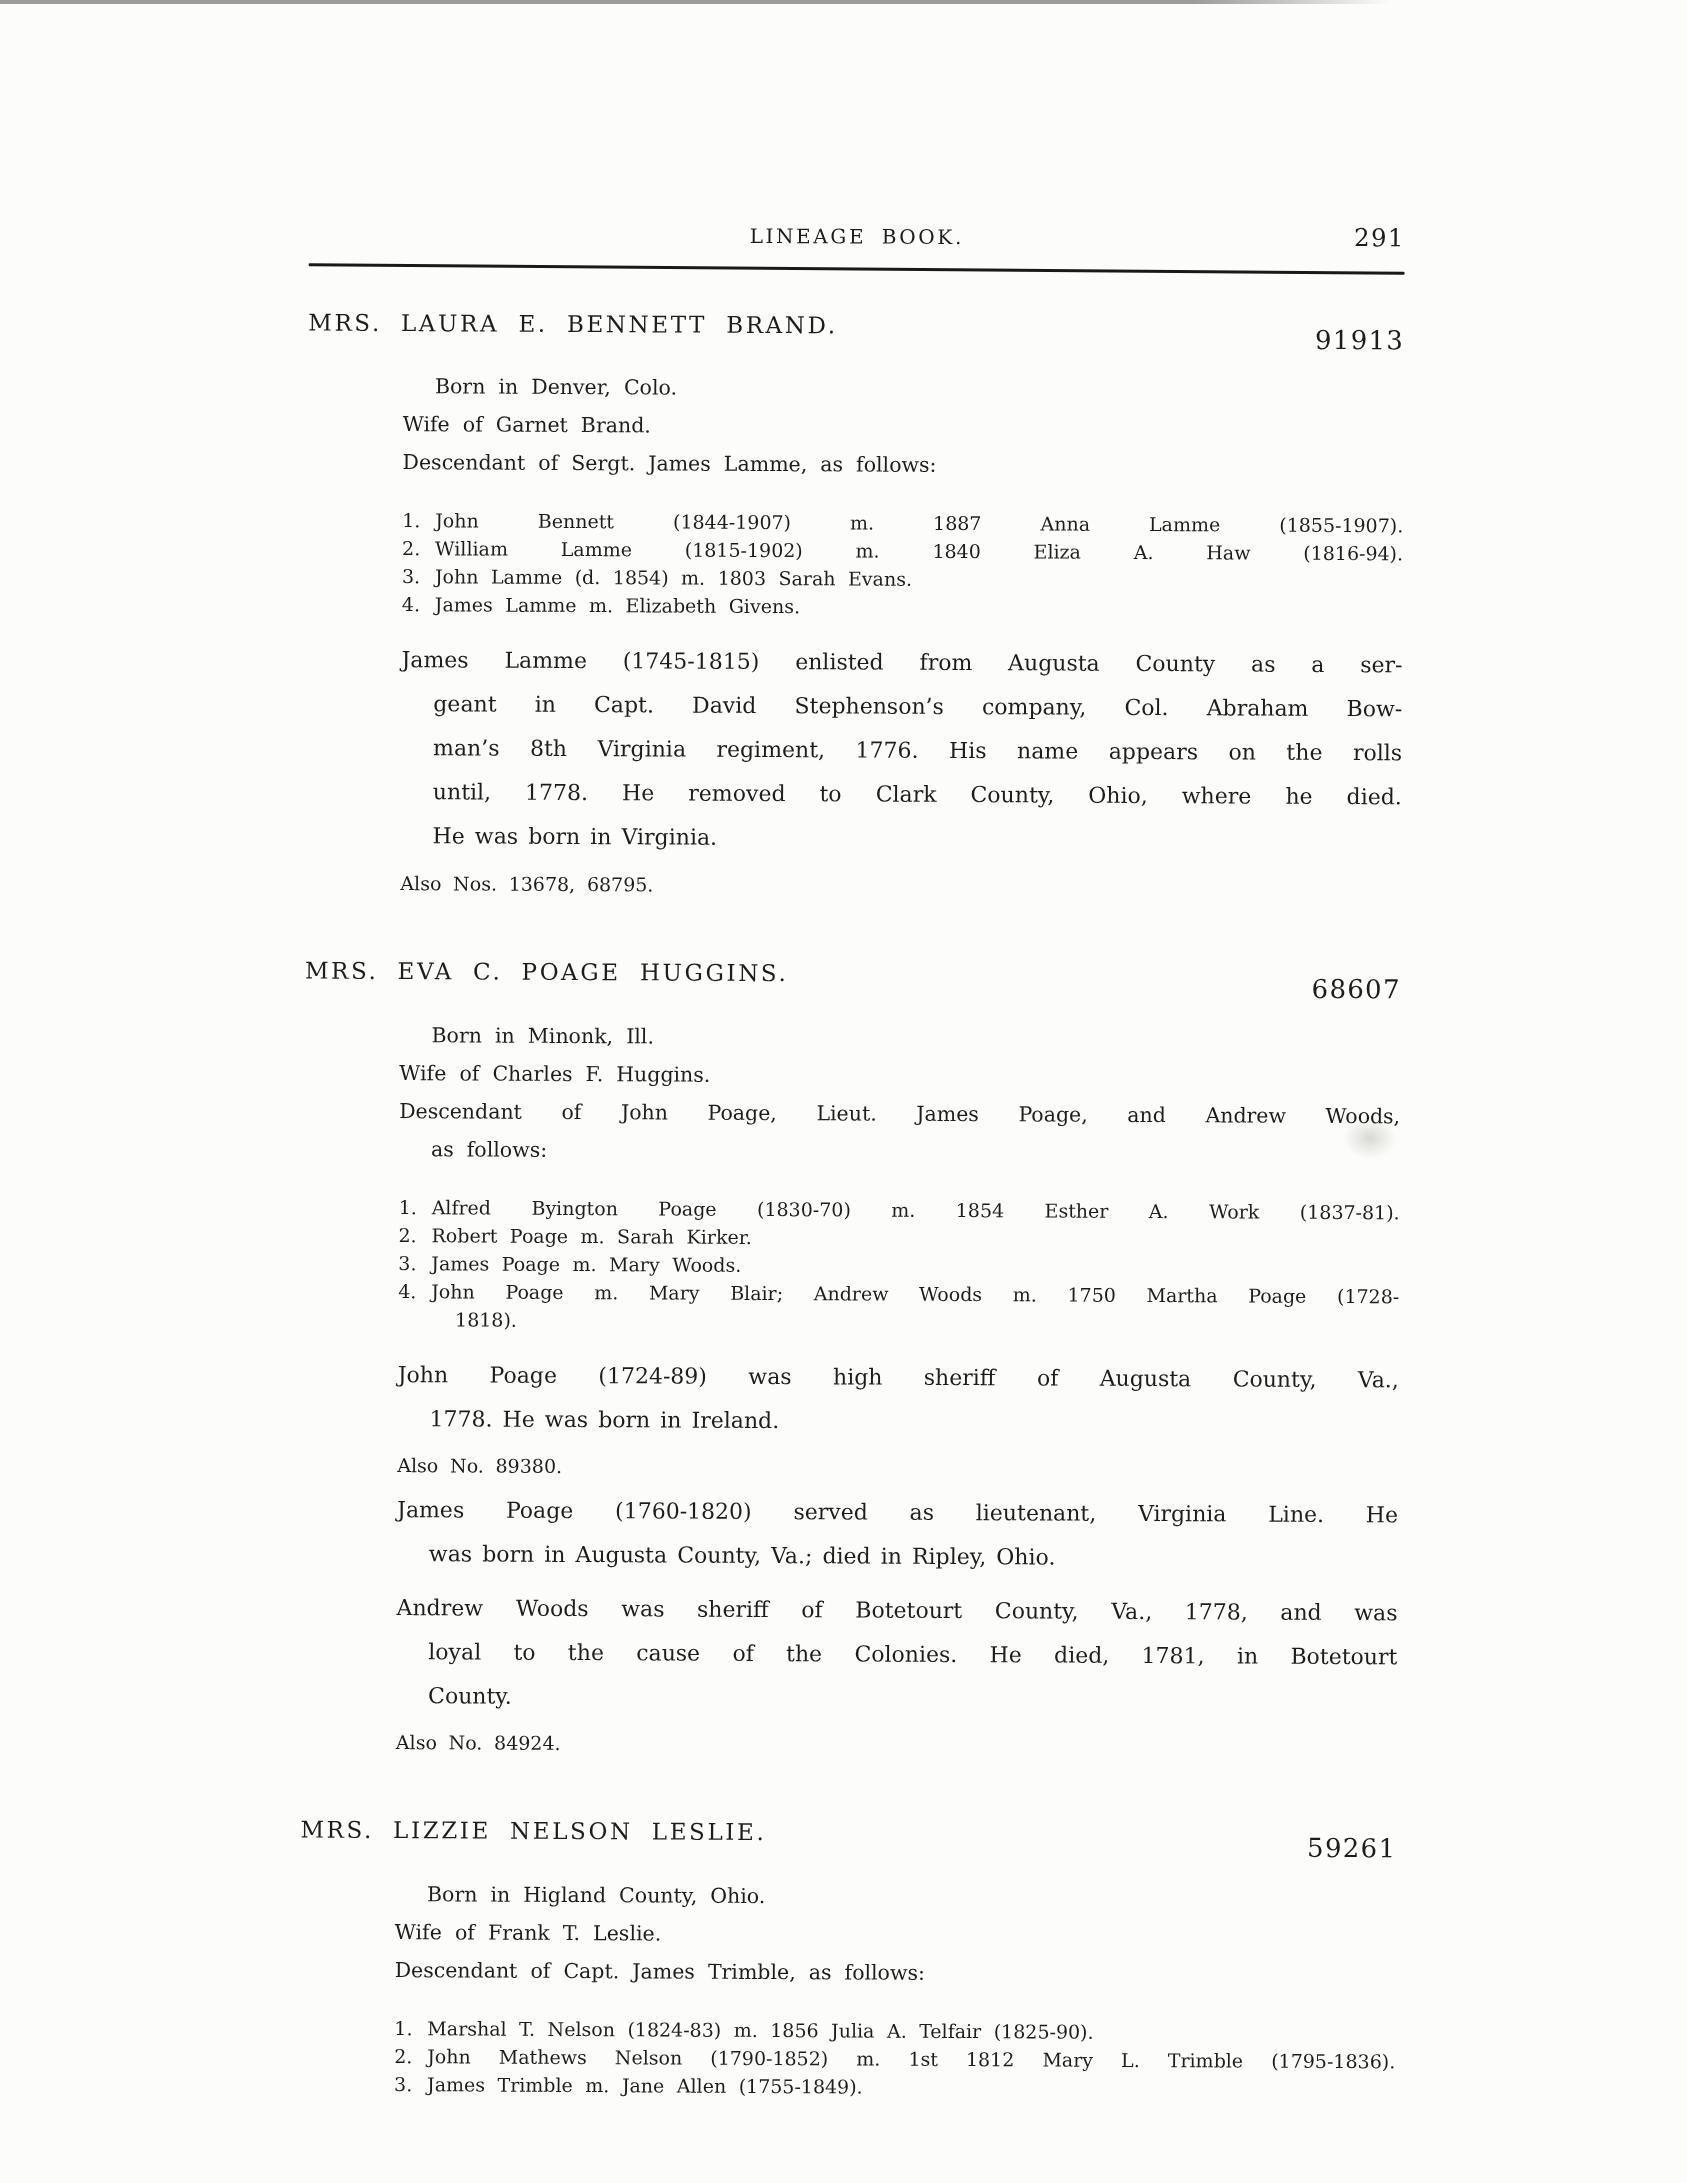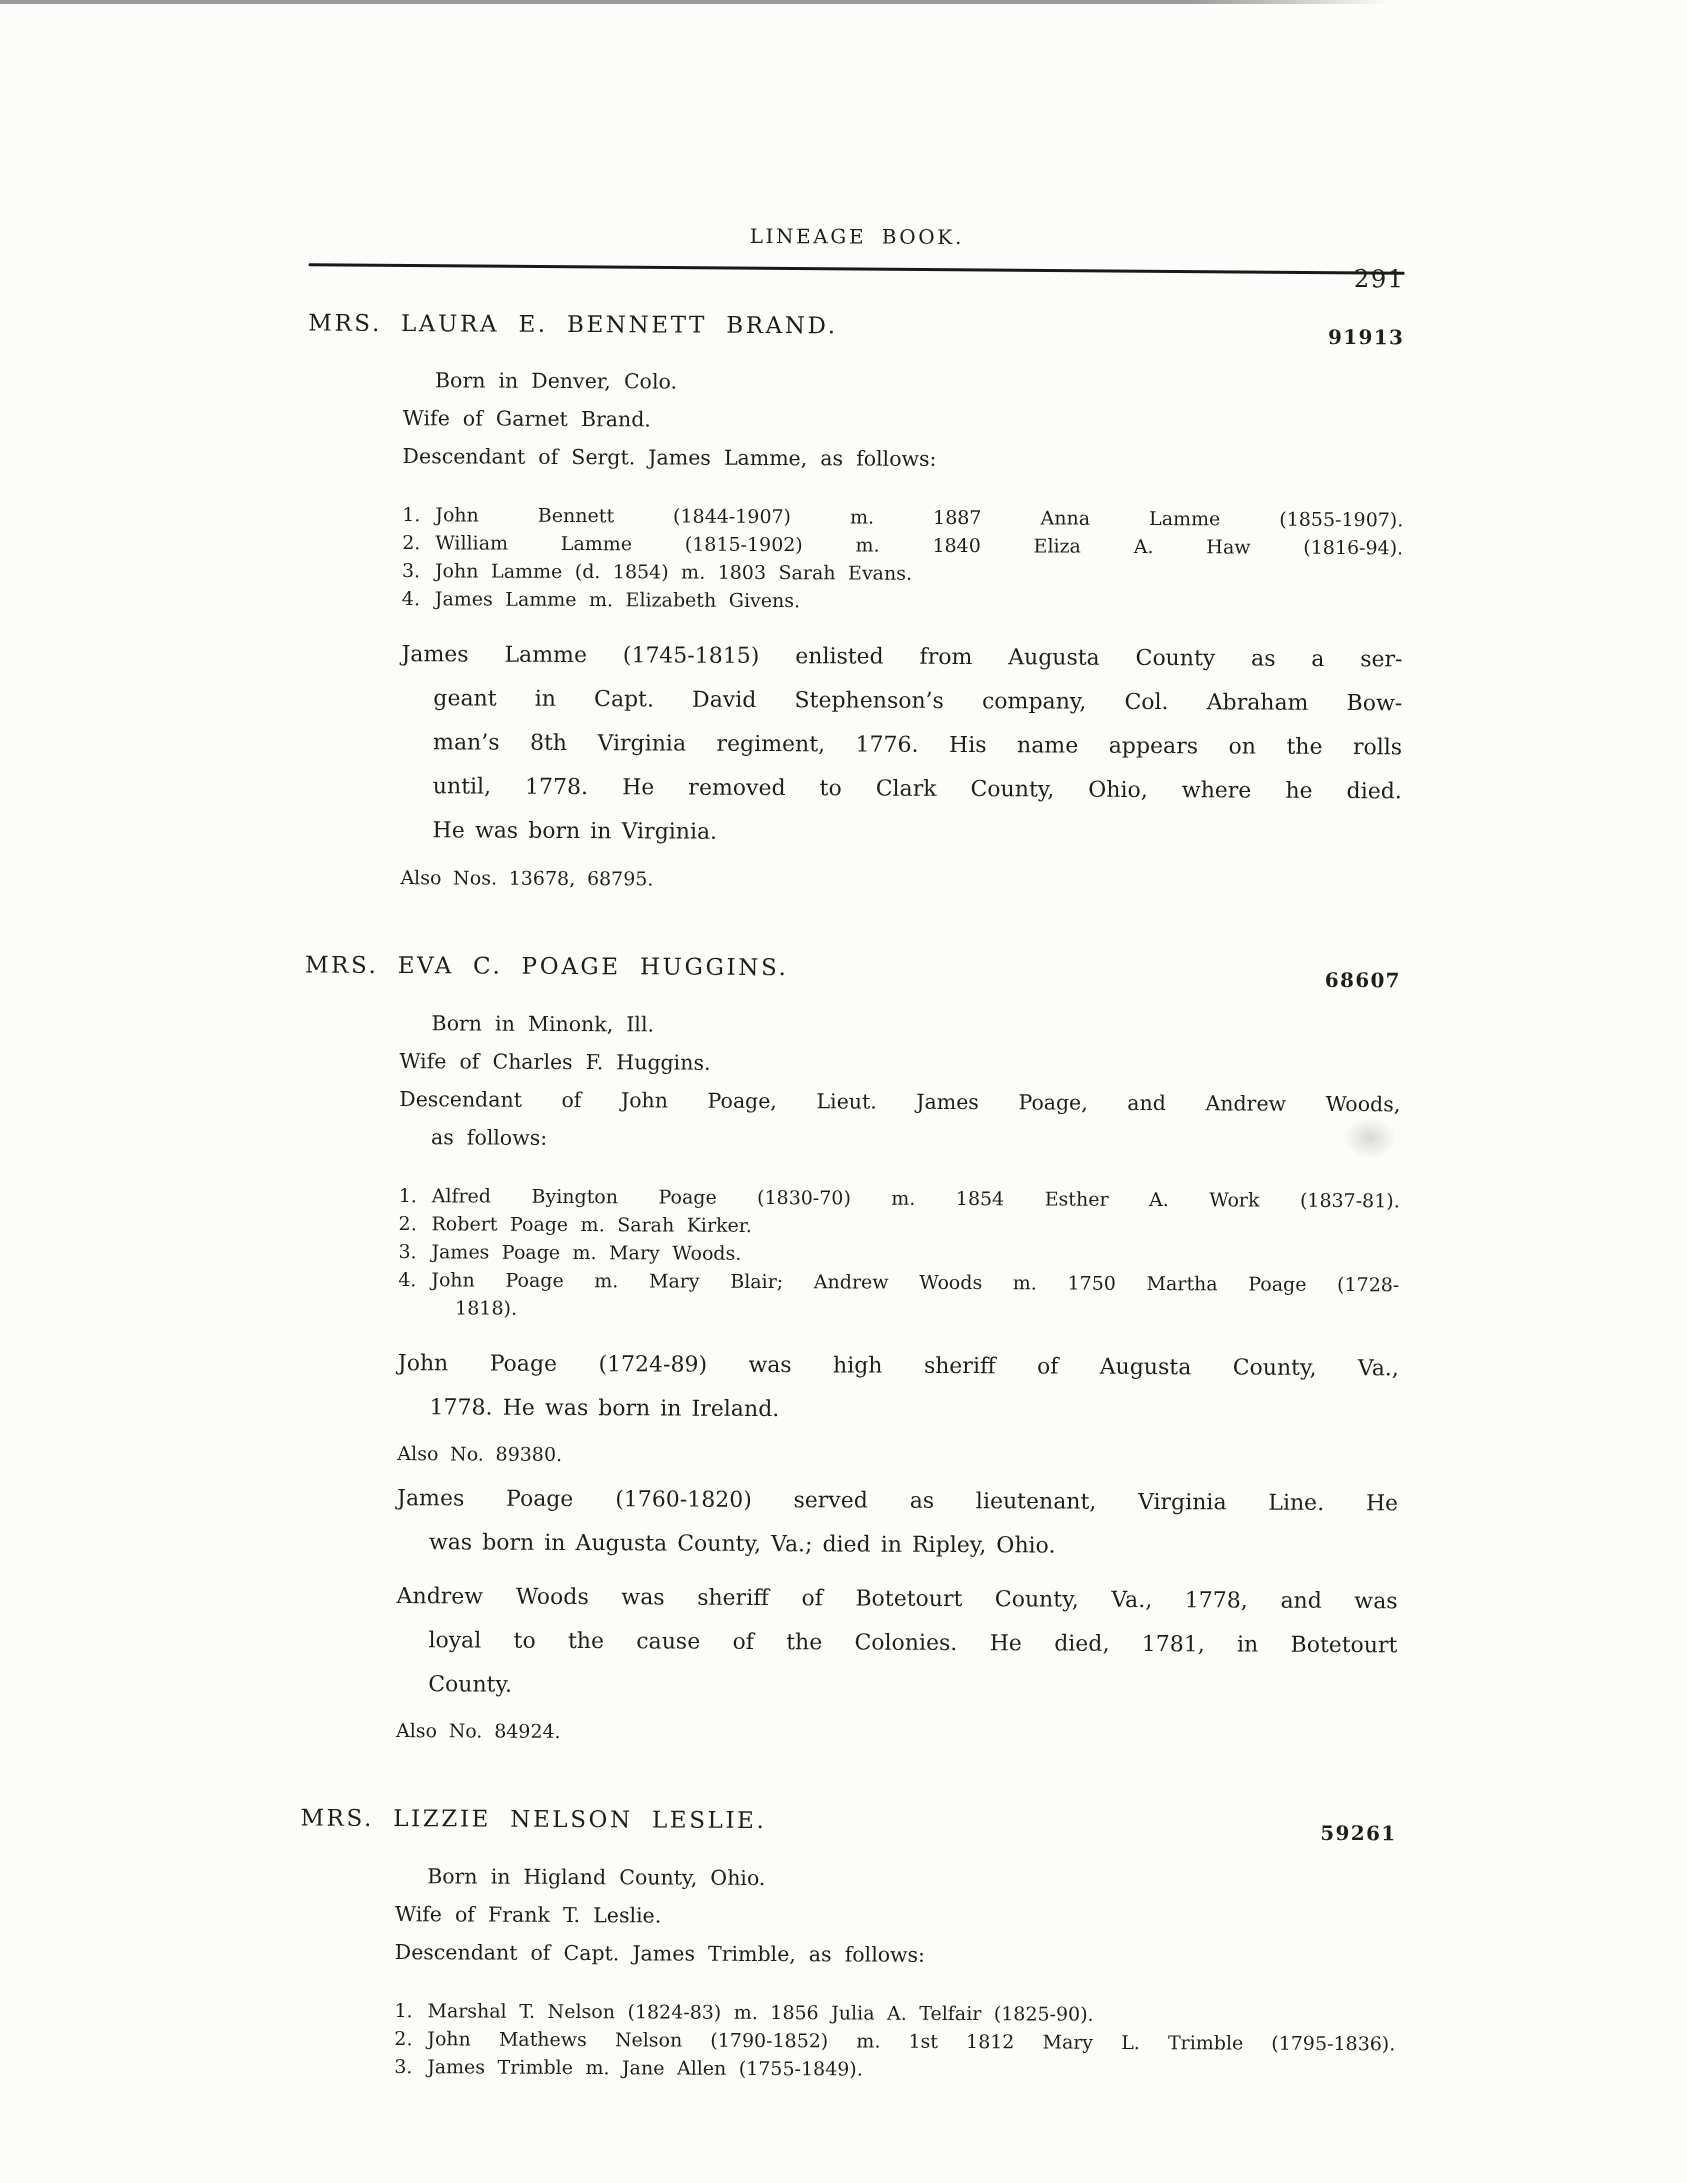--- a/index.html
+++ b/index.html
@@ -37,21 +37,20 @@
     text-align: center;
     font-size: 20px;
     letter-spacing: 2.6px;
     word-spacing: 6.6px;
   }
   .page-number {
     position: absolute;
     right: 0; top: -4px;
     font-size: 24.5px;
     letter-spacing: 1.3px;
-    margin-top: 41px;
   }
   .rule {
     margin-top: 13.2px;
     width: 1096px;
     height: 2.6px;
     background: #191919;
     border-radius: 1.3px;
     transform: rotate(0.15deg);
   }
 
@@ -63,24 +62,23 @@
   }
   .entry-2 .entry-head, .entry-3 .entry-head { margin-top: 61px; }
   .entry-name {
     margin: 0;
     font-size: 23px;
     font-weight: normal;
     letter-spacing: 2.6px;
     word-spacing: 9.3px;
   }
   .entry-number {
-    font-size: 20px;
+    font-size: 26px;
     letter-spacing: 1.3px;
     margin-top: 10.6px;
-    font-weight: bold;
   }
 
   .details { margin: 17px 0 0 95px; width: 1001px; font-size: 20.5px; line-height: 38px; word-spacing: 0.32em; }
   .detail.indent { padding-left: 32px; }
   .detail.cont { padding-left: 32px; }
   .detail.fill { text-align: justify; text-align-last: justify; }
 
   .lineage { margin: 25px 0 0 95px; width: 1001px; font-size: 19px; line-height: 28px; word-spacing: 0.34em; }
   .li-row { display: flex; }
   .li-num { width: 33px; flex: none; }

